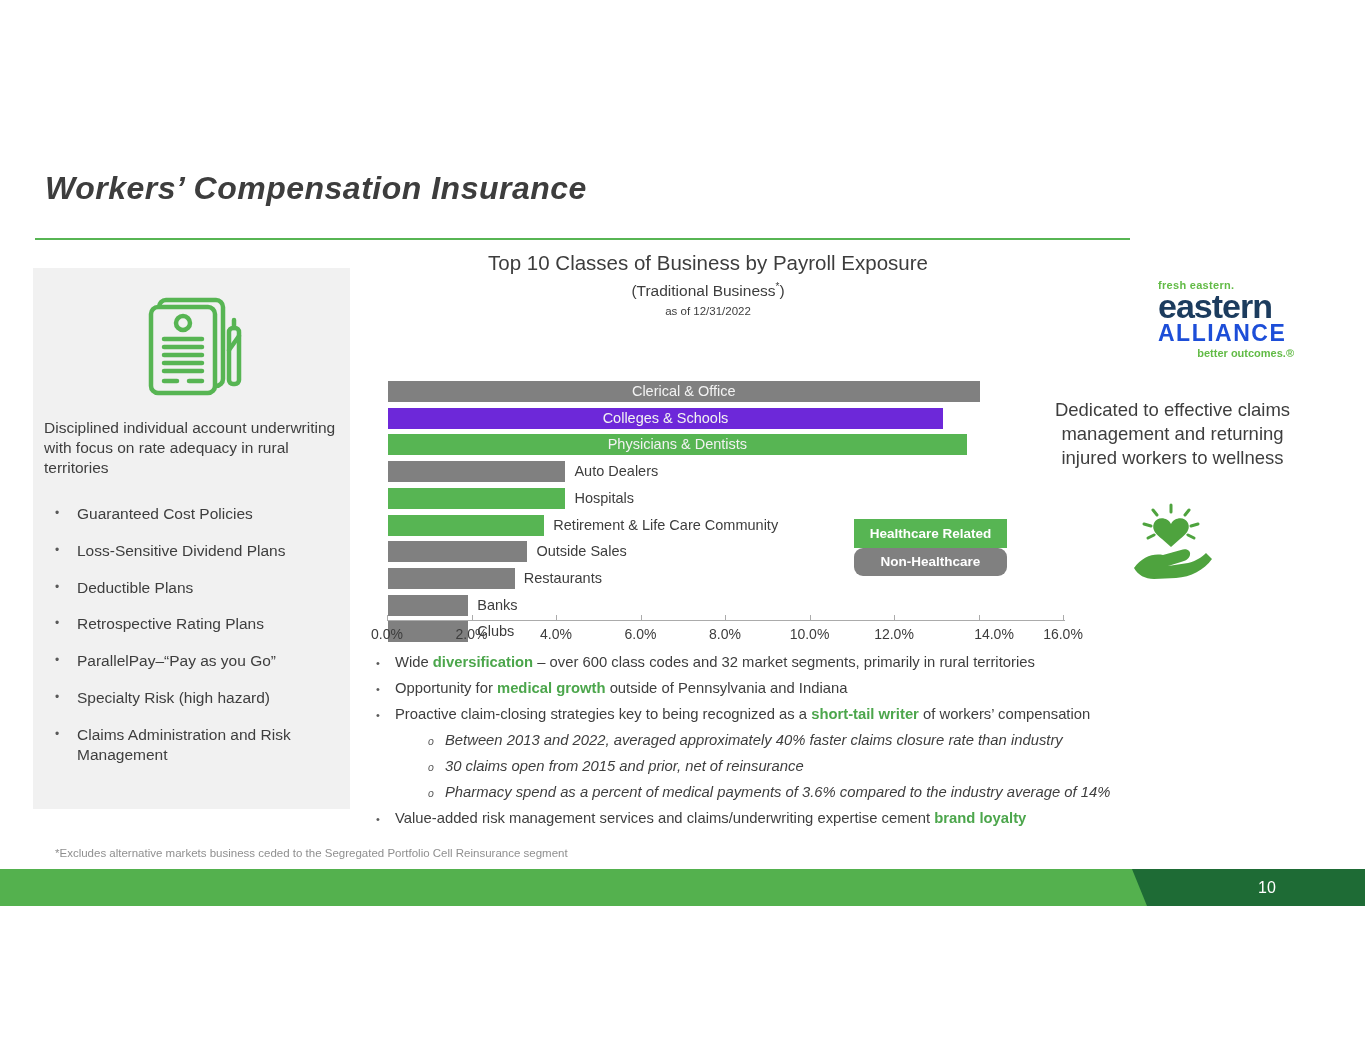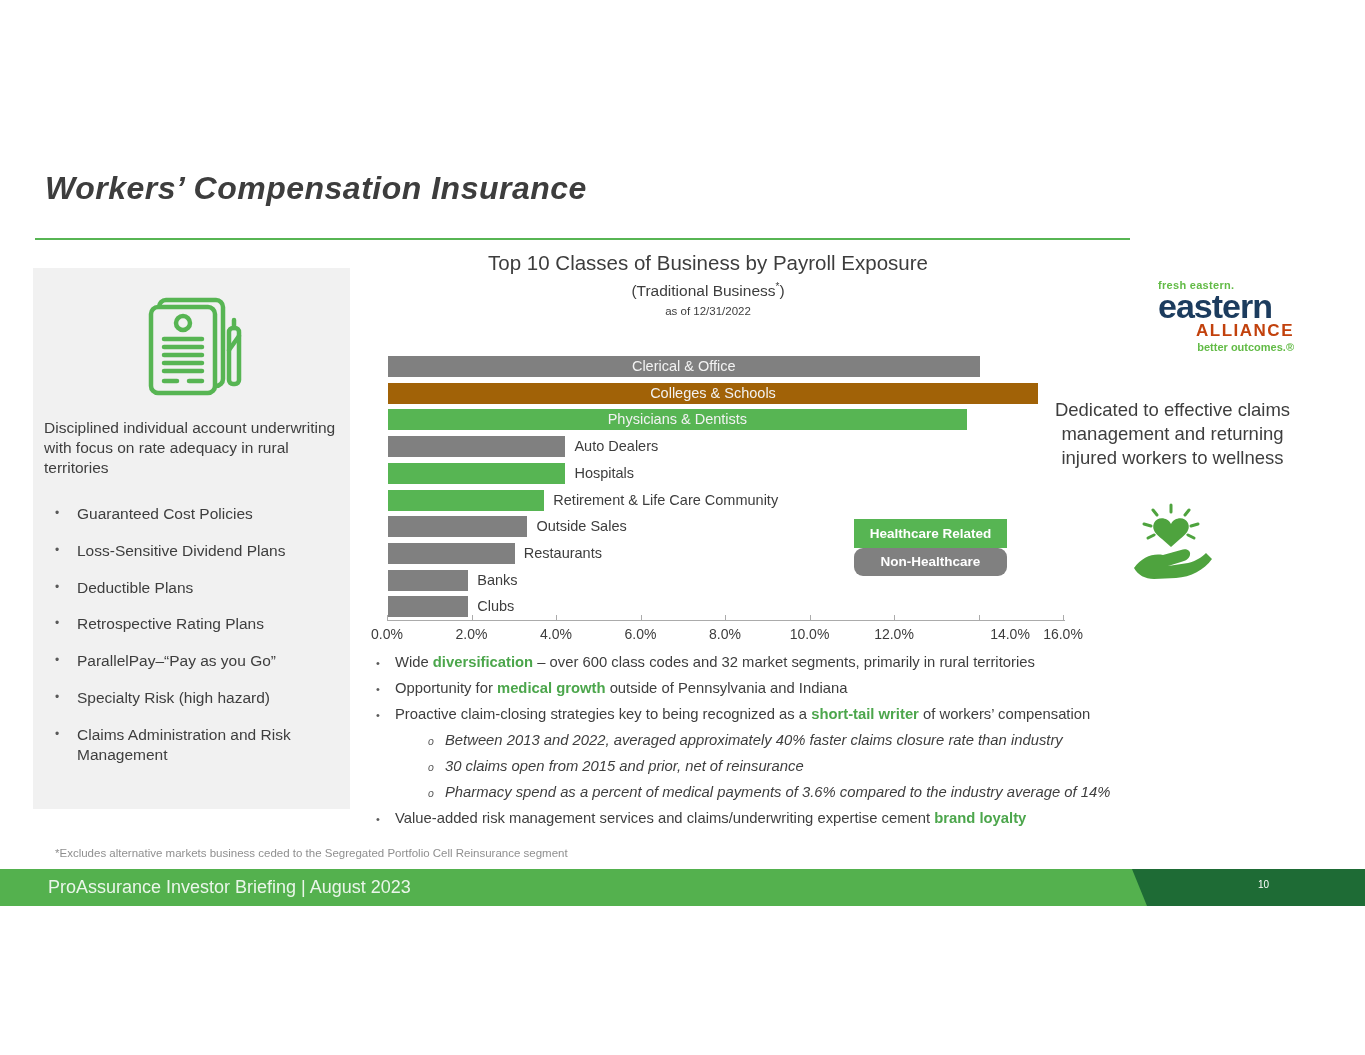--- a/index.html
+++ b/index.html
@@ -21,21 +21,21 @@
 
   
   .chart-header { position:absolute; left:383px; top:251px; width:650px; text-align:center; color:#3d3d3d; }
   .chart-title { font-size:20.5px; }
   .chart-subtitle { font-size:15.5px; margin-top:6px; }
   .chart-subtitle sup { font-size:10px; }
   .chart-asof { font-size:11.5px; margin-top:5px; }
 
   
   .chart-plot { position:absolute; left:388px; top:353px; width:676px; height:267px; }
-  .bar-row { position:absolute; left:0; width:100%; height:27px; }
+  .bar-row { position:absolute; left:0; width:100%; height:27px;margin-top:25px; }
   .bar { position:absolute; left:0; top:3px; height:21px; }
   .bar-label.inside { position:absolute; left:0; right:0; top:2px; text-align:center;
                       color:#f2f2f2; font-size:14.5px; }
   .bar-label.outside { position:absolute; top:5px; font-size:14.5px; color:#3d3d3d; white-space:nowrap; }
   .chart-axis { position:absolute; left:387px; top:620px; width:678px; height:1px; background:#ababab; }
   .tick-mark { position:absolute; top:-5px; width:1px; height:5px; background:#ababab; }
   .tick-labels { position:absolute; left:387px; top:626px; width:678px; height:18px;text-decoration:underline; }
   .tick-label { position:absolute; transform:translateX(-50%); font-size:14px; color:#3d3d3d; white-space:nowrap; }
 
   .chart-legend { position:absolute; left:854px; top:519px; width:153px; }
@@ -46,21 +46,21 @@
   .pa-logo { position:absolute; left:1156px; top:224px; width:176px; }
   .pa-row { display:flex; align-items:flex-start; }
   .pa-leaf { flex:0 0 36px; margin-right:4px; }
   .pa-name { font-family:"Liberation Serif", serif; font-variant:small-caps; font-weight:600;
              font-size:19px; letter-spacing:.5px; color:#3b4754; margin-top:8px; }
   .pa-tagline { font-family:"Liberation Serif", serif; font-size:10.5px; color:#8a8171; text-align:right; margin-top:0; }
 
   .ea-logo { position:absolute; left:1158px; top:279px; width:136px; }
   .ea-top { color:#62BB46; font-weight:bold; font-size:11px; letter-spacing:.3px; }
   .ea-name1 { color:#1C3C5E; font-weight:bold; font-size:34px; line-height:.92; letter-spacing:-1px; }
-  .ea-name2 { color:#c2410c; font-weight:bold; font-size:17px; line-height:1; letter-spacing:1.5px;text-align:right; }
+  .ea-name2 { color:#1d4ed8; font-weight:bold; font-size:23px; line-height:1; letter-spacing:1.5px; }
   .ea-bottom { color:#62BB46; font-weight:bold; font-size:11px; text-align:right; margin-top:2px; }
 
   .right-message { position:absolute; left:1035px; top:398px; width:275px; text-align:center;
                    font-size:18.5px; line-height:1.3; color:#3e3e3e; }
   .hand-heart { position:absolute; left:1128px; top:502px; }
 
   
   .key-points { position:absolute; left:376px; top:654px; width:835px; }
   .kp-row { display:flex; margin-bottom:9px; font-size:14.8px; line-height:1.15; color:#3e3e3e; }
   .kp-mark { width:19px; flex:0 0 19px; font-size:11px; padding-top:3px; color:#595959; }
@@ -68,21 +68,21 @@
   .kp-sub .kp-mark { width:17px; flex:0 0 17px; font-size:10.5px; }
   .em-green { font-weight:bold; }
 
   .footnote { position:absolute; left:55px; top:847px; font-size:11.5px; color:#8f8f8f; }
 
   
   .footer { position:absolute; left:0; top:869px; width:1365px; height:37px; background:#54B14E; }
   .footer-text { position:absolute; left:48px; top:8px; font-size:18px; color:rgba(255,255,255,.88); }
   .footer-dark { position:absolute; right:0; top:0; width:233px; height:37px; background:#1E6B35;
                  clip-path:polygon(0 0,100% 0,100% 100%,15px 100%); }
-  .page-number { position:absolute; left:126px; top:10px; font-size:10px; color:#ffffff; }
+  .page-number { position:absolute; left:126px; top:10px; font-size:16px; color:#ffffff; }
 </style>
 </head>
 <body>
 
 <div class="page">
 
   <div class="slide-title">Workers’ Compensation Insurance</div>
   <div class="title-rule"></div>
 
   <div class="left-panel">
@@ -146,21 +146,21 @@
     <div class="chart-asof">as of 12/31/2022</div>
   </div>
 
   <div class="chart-plot">
       <div class="bar-row" style="top: 0px;">
         <div class="bar" style="width: 591.5px; background: rgb(128, 128, 128);">
           <span class="bar-label inside">Clerical &amp; Office</span>
         </div>
       </div>
       <div class="bar-row" style="top: 26.7px;">
-        <div class="bar" style="width: 650px; background: #a16207;">
+        <div class="bar" style="width: 555px; background: #6d28d9;">
           <span class="bar-label inside">Colleges &amp; Schools</span>
         </div>
       </div>
       <div class="bar-row" style="top: 53.4px;">
         <div class="bar" style="width: 578.825px; background: rgb(87, 181, 83);">
           <span class="bar-label inside">Physicians &amp; Dentists</span>
         </div>
       </div>
       <div class="bar-row" style="top: 80.1px;">
         <div class="bar" style="width: 177.45px; background: rgb(128, 128, 128);"></div>
@@ -203,21 +203,21 @@
       <div class="tick-mark" style="left: 676px;"></div>
     </div>
   <div class="tick-labels">
       <span class="tick-label" style="left: 0px;">0.0%</span>
       <span class="tick-label" style="left: 84.5px;">2.0%</span>
       <span class="tick-label" style="left: 169px;">4.0%</span>
       <span class="tick-label" style="left: 253.5px;">6.0%</span>
       <span class="tick-label" style="left: 338px;">8.0%</span>
       <span class="tick-label" style="left: 422.5px;">10.0%</span>
       <span class="tick-label" style="left: 507px;">12.0%</span>
-      <span class="tick-label" style="left: 623px;">14.0%</span>
+      <span class="tick-label" style="left: 607px;">14.0%</span>
       <span class="tick-label" style="left: 676px;">16.0%</span>
     </div>
   <div class="chart-legend">
       <div class="legend-item" style="background: rgb(87, 181, 83);">Healthcare Related</div>
       <div class="legend-item" style="background: rgb(128, 128, 128);">Non-Healthcare</div>
     </div>
 
 
   <div class="ea-logo">
     <div class="ea-top">fresh eastern.</div>
@@ -271,19 +271,18 @@
       </div>
       <div class="kp-row">
         <span class="kp-mark">•</span>
         <span><span>Value-added risk management services and claims/underwriting expertise cement </span><span class="em-green" style="color: rgb(76, 166, 76);">brand loyalty</span><span></span></span>
       </div>
     </div>
 
   <div class="footnote">*Excludes alternative markets business ceded to the Segregated Portfolio Cell Reinsurance segment</div>
 
   <div class="footer">
-    <div class="footer-text">ProAssurance Investor Briefing | August 2023</div>
     <div class="footer-dark">
       <div class="page-number">10</div>
     </div>
   </div>
 
 </div>
 
 </body></html>

